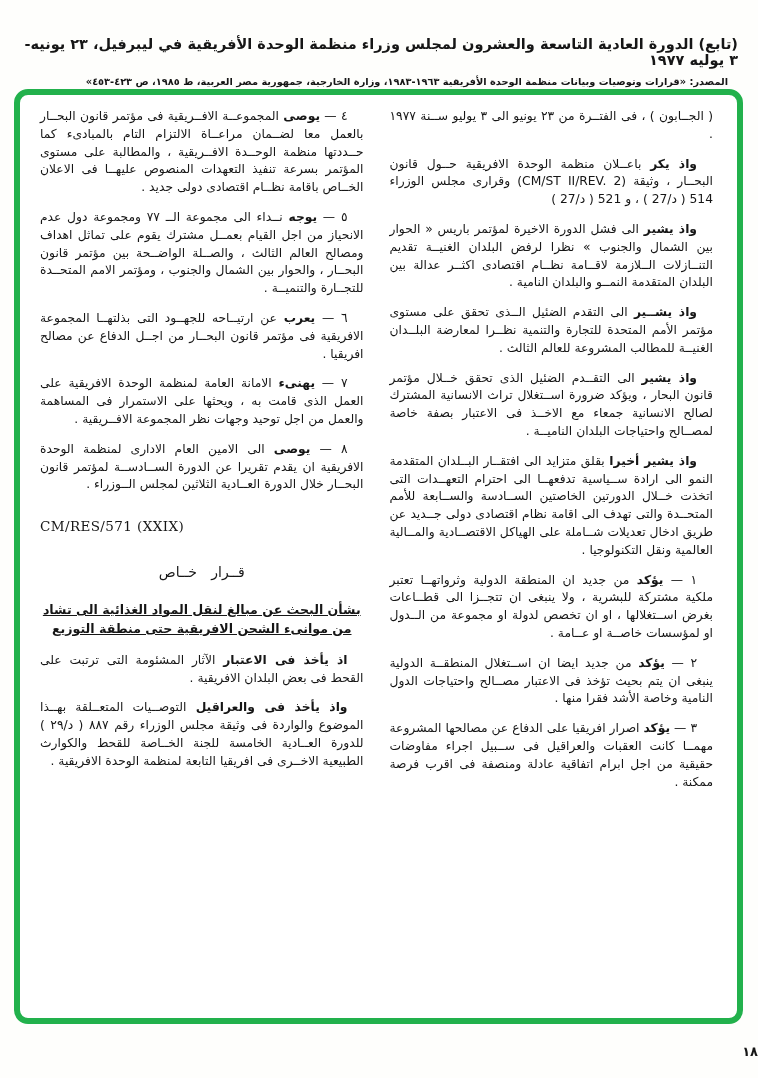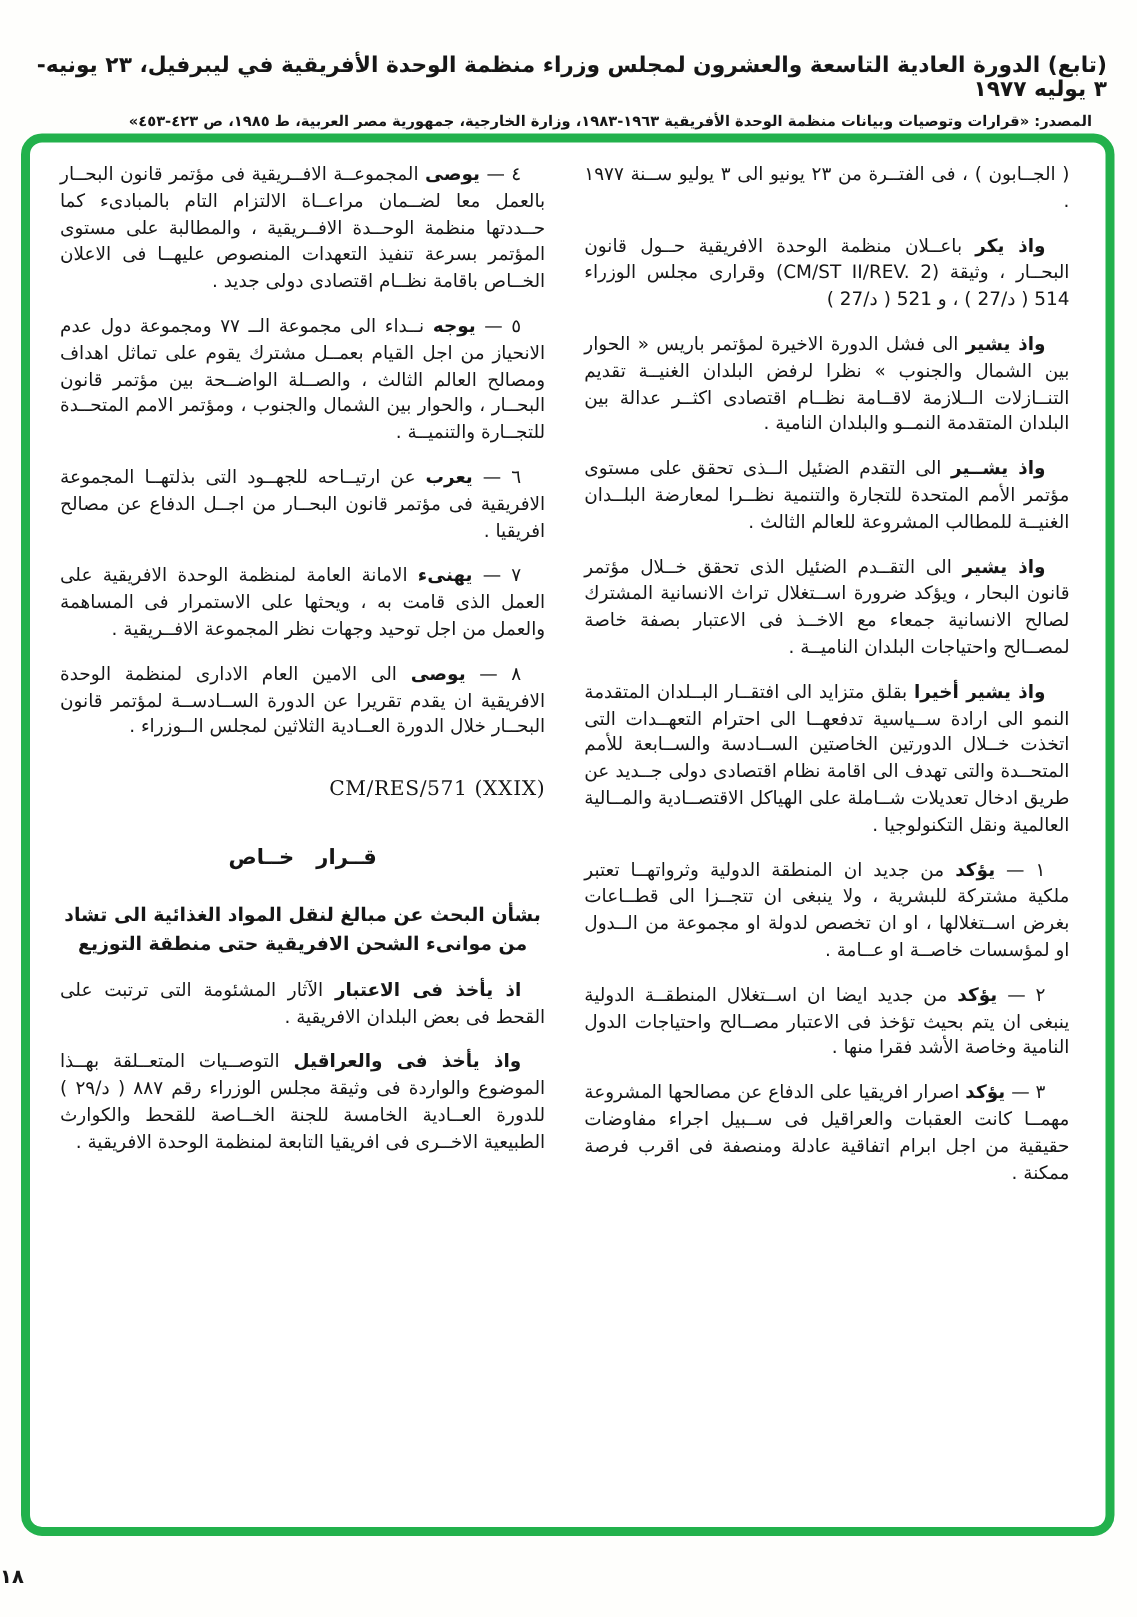--- a/index.html
+++ b/index.html
@@ -26,35 +26,35 @@
   }
   .col {
     flex:1; direction:rtl; text-align:justify;
     font-size:12.3px; line-height:17.8px;
   }
   .para { margin:0 0 12px 0; text-indent:16px; }
   .para.no-indent { text-indent:0; }
   .b { font-weight:700;margin-top:44px; }
 
   .res-code {
-    direction:ltr; text-align:right; text-indent:0;
+    direction:ltr; text-align:left; text-indent:0;
     font-family:"DejaVu Serif", serif; font-size:13.5px;
     margin:24px 0 6px 0; letter-spacing:0.4px;
   }
   .res-title {
-    text-align:center; text-indent:0; font-size:14px; font-weight:700;
+    text-align:center; text-indent:0; font-size:14px; font-weight:400;
     word-spacing:10px; margin:28px 0 18px 0;
   }
   .res-subject {
     text-align:center; text-indent:0; font-size:12.6px; font-weight:700;
-    line-height:19px; margin:0 0 14px 0;
+    line-height:19px; margin:0 0 14px 0;text-decoration:underline;
   }
   .page-number {
     position:absolute; top:1044px; left:0; width:100%;
-    text-align:left; font-size:13px; font-weight:700; direction:rtl;
+    text-align:right; font-size:13px; font-weight:700; direction:rtl;
   }
 </style>
 </head>
 <body>
 
 <header class="header">
   <div class="header-line1">(تابع) الدورة العادية التاسعة والعشرون لمجلس وزراء منظمة الوحدة الأفريقية في ليبرفيل، ٢٣ يونيه- ٣ يوليه ١٩٧٧</div>
   <div class="header-line2">المصدر: «قرارات وتوصيات وبيانات منظمة الوحدة الأفريقية ١٩٦٣-١٩٨٣، وزارة الخارجية، جمهورية مصر العربية، ط ١٩٨٥، ص ٤٢٣-٤٥٣»</div>
 </header>
 

